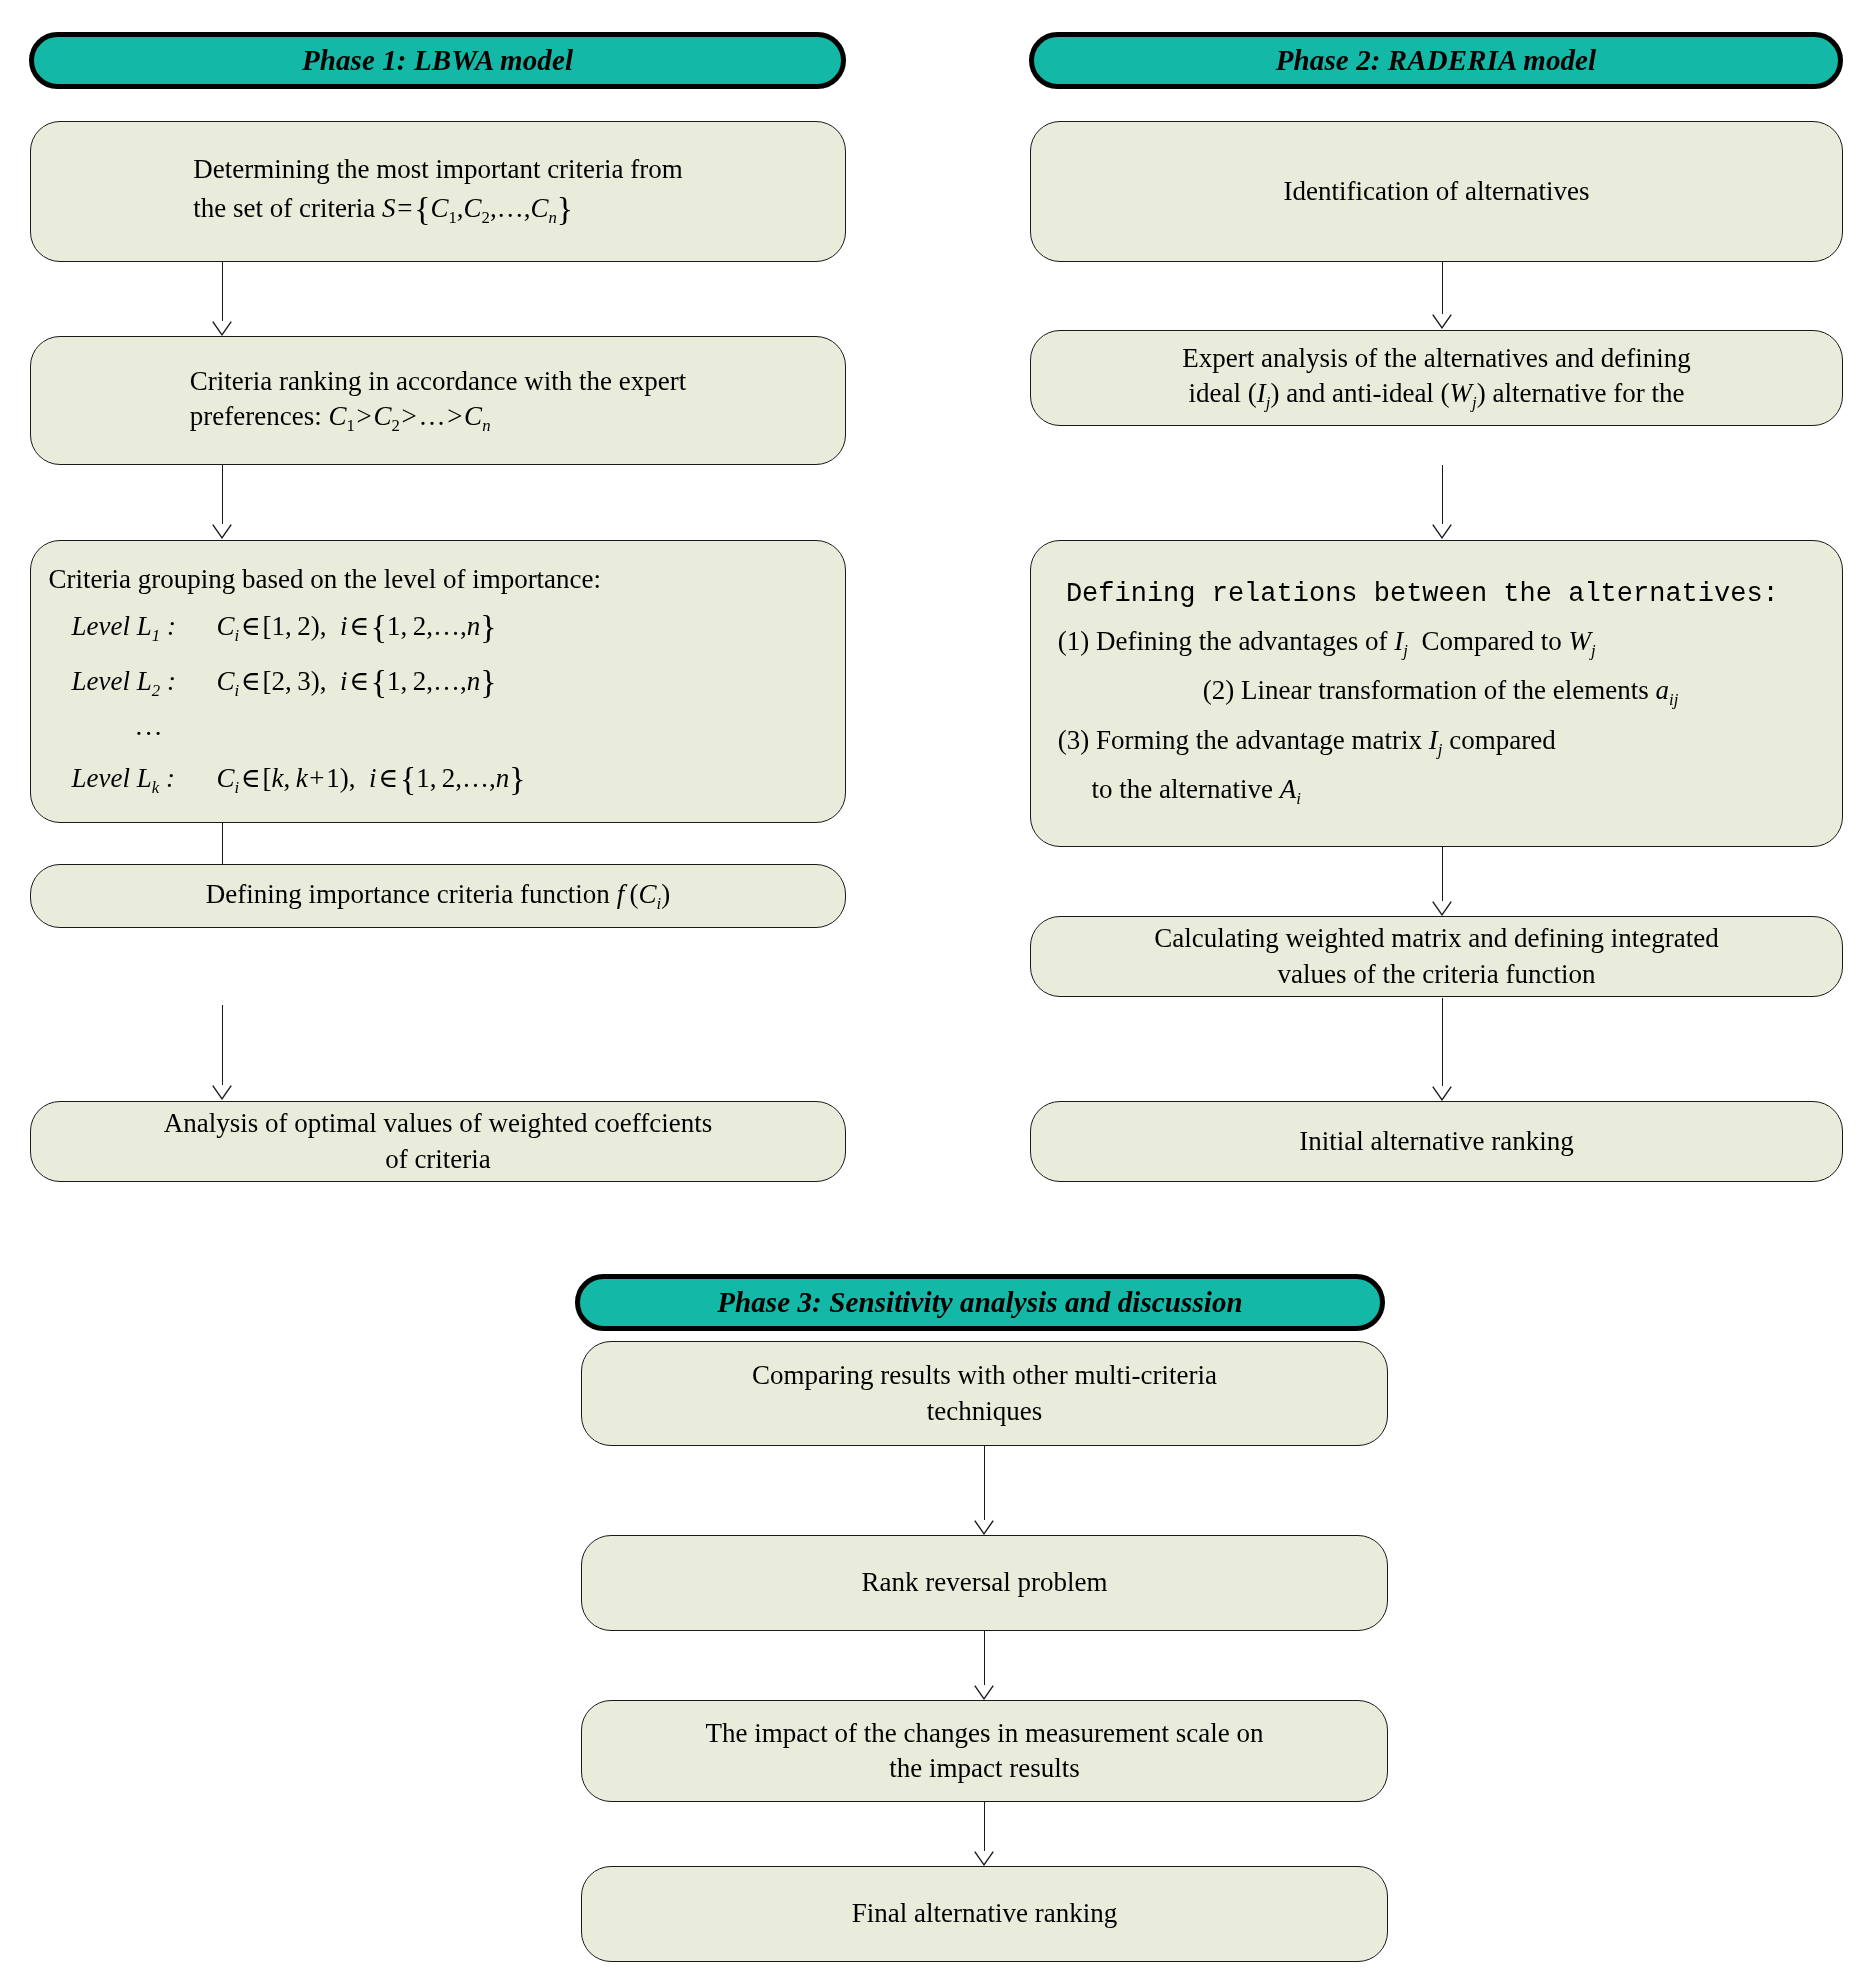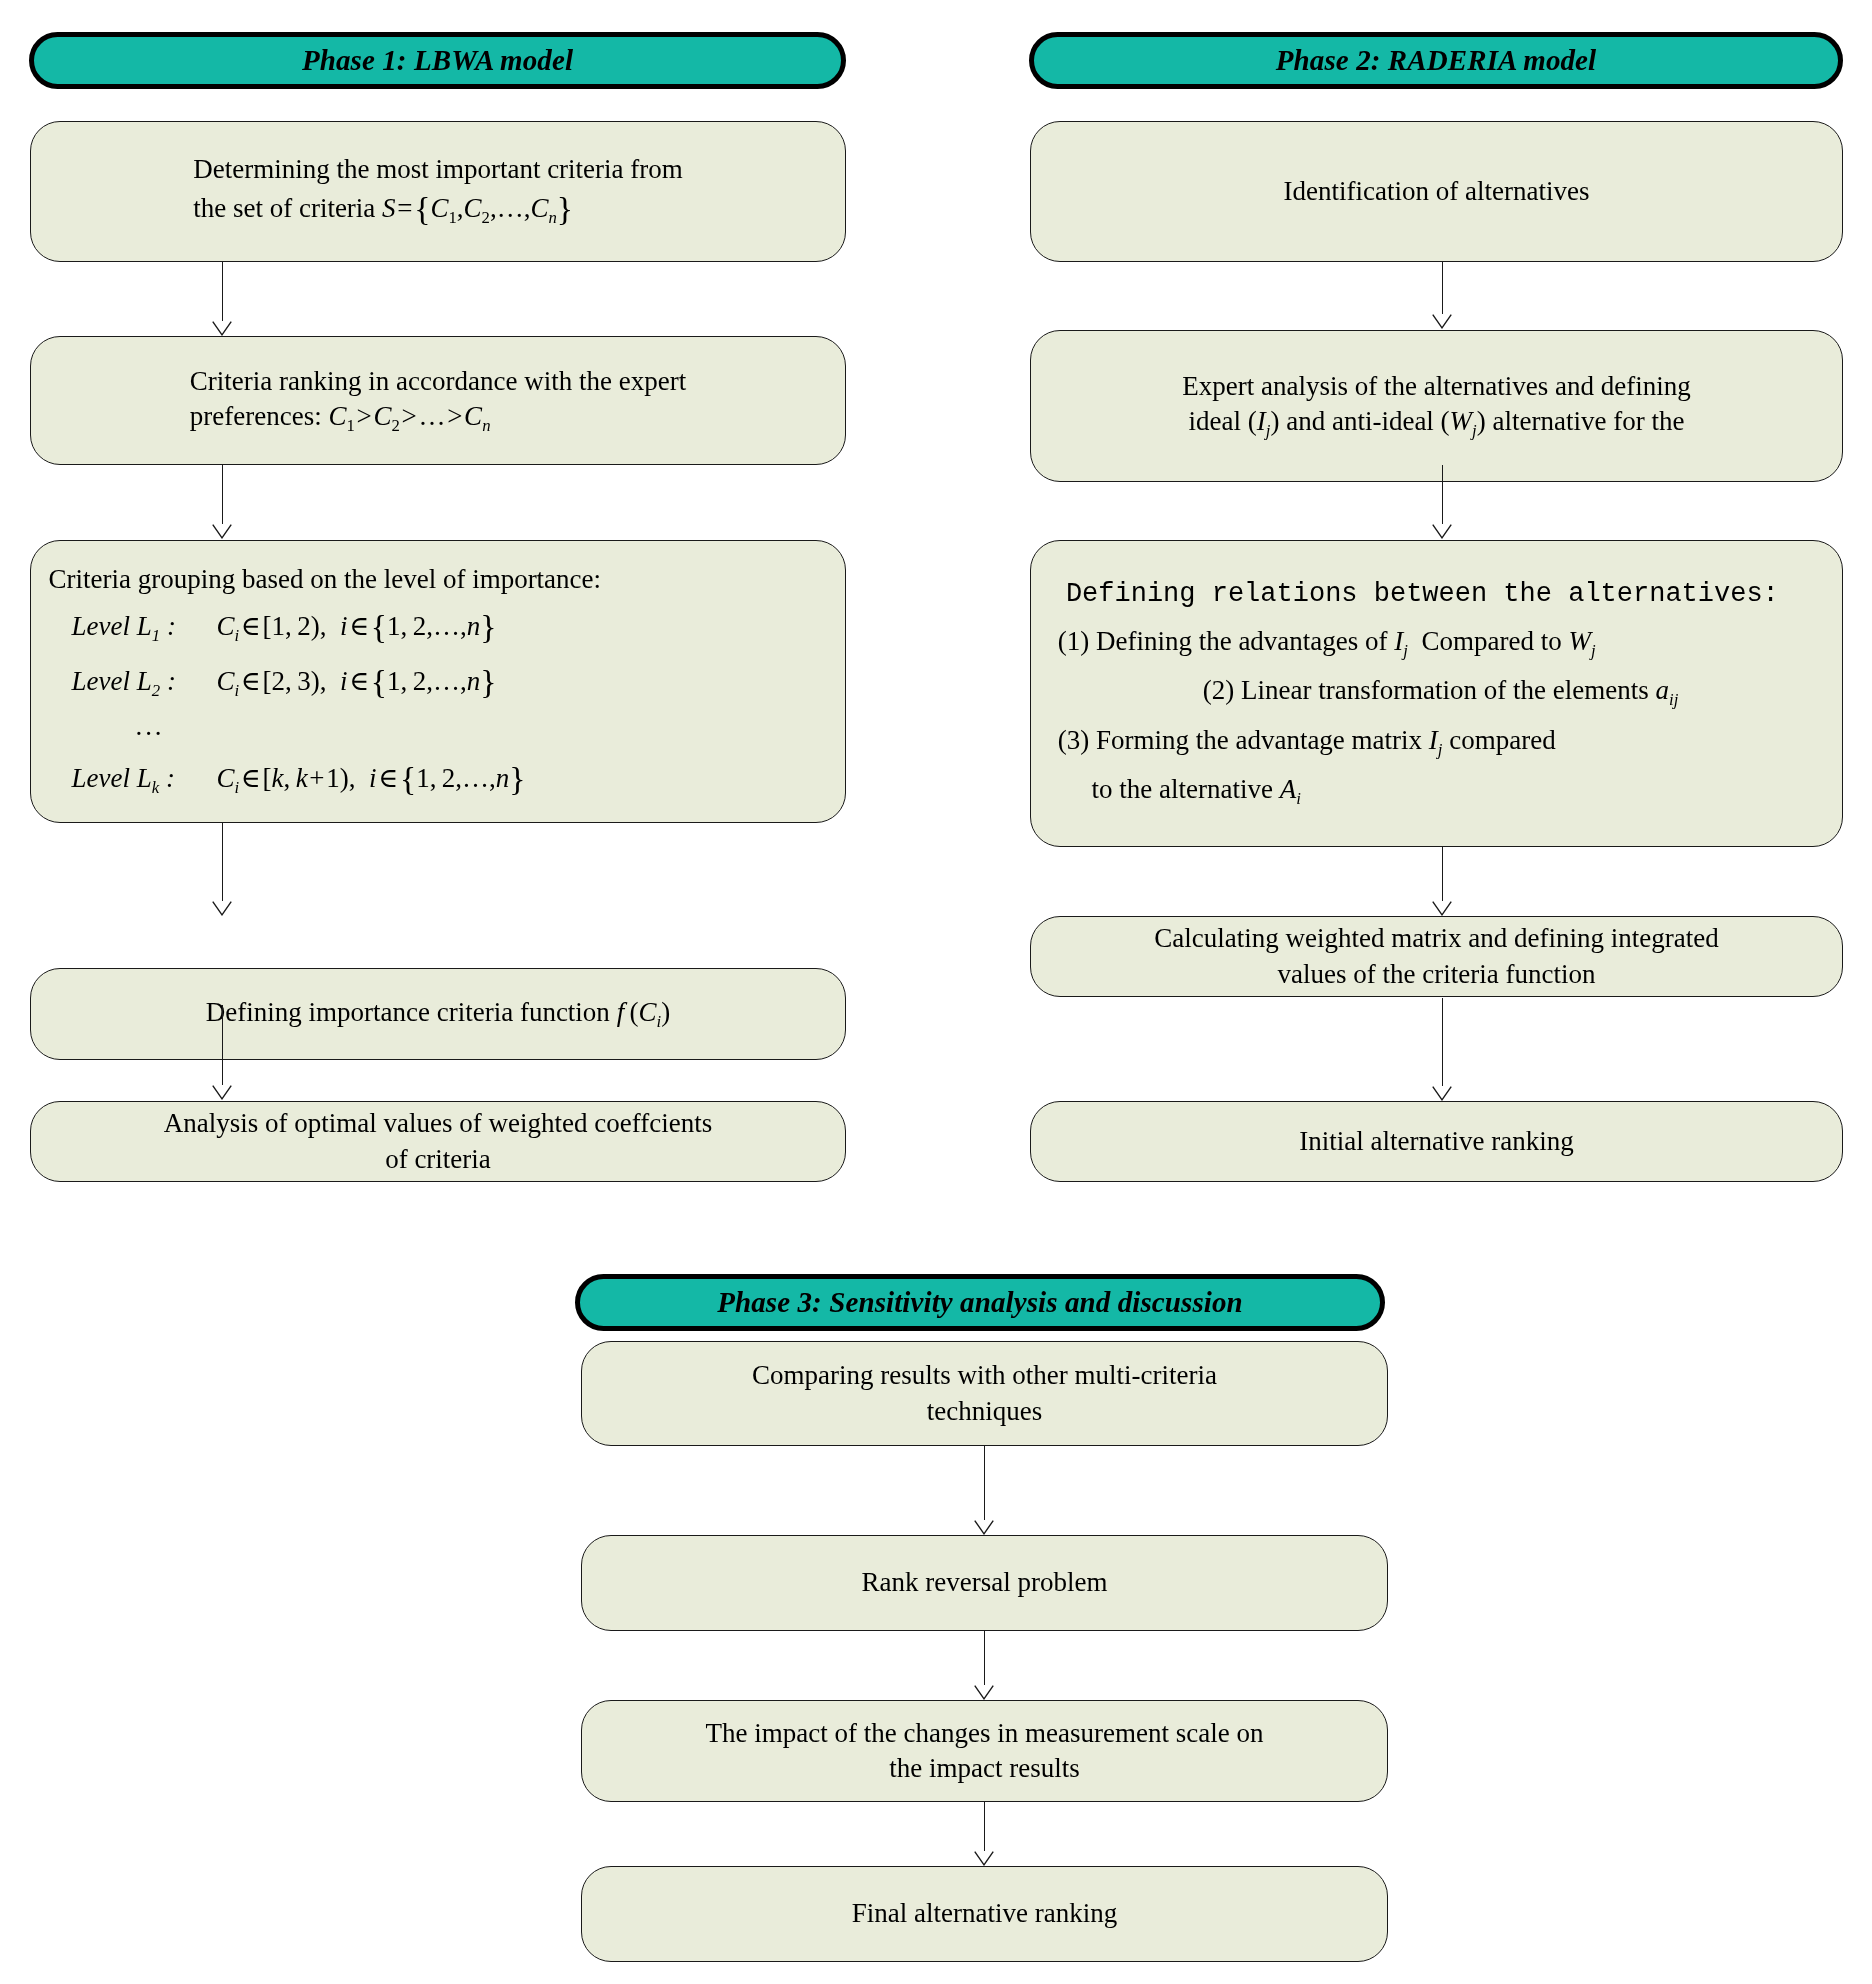--- a/index.html
+++ b/index.html
@@ -151,21 +151,21 @@
 
   <div class="arrow" style="left:222px; top:823px; height:93px;">
     <div class="shaft" style="height:78px;"></div>
     <div class="head" style="top:78px;">
       <svg width="20" height="15" viewBox="0 0 34 26">
           <path d="M1 1 L17 24 L33 1" fill="none" stroke="#1a1a1a" stroke-width="2.4"></path>
         </svg>
     </div>
   </div>
 
-  <div class="proc-box" style="left:30px; top:968px; width:816px; height:92px;">
+  <div class="proc-box" style="left:30px; top:864px; width:816px; height:64px;">
     <div class="pb-label">
       <span class="l-center"><span>Defining importance criteria function </span><i class="v">f</i> (<i class="v">C</i><span class="sub">i</span>)</span>
     </div>
   </div>
 
   <div class="arrow" style="left:222px; top:1005px; height:95px;">
     <div class="shaft" style="height:80px;"></div>
     <div class="head" style="top:80px;">
       <svg width="20" height="15" viewBox="0 0 34 26">
           <path d="M1 1 L17 24 L33 1" fill="none" stroke="#1a1a1a" stroke-width="2.4"></path>
@@ -192,21 +192,21 @@
 
   <div class="arrow" style="left:1442px; top:262px; height:67px;">
     <div class="shaft" style="height:52px;"></div>
     <div class="head" style="top:52px;">
       <svg width="20" height="15" viewBox="0 0 34 26">
           <path d="M1 1 L17 24 L33 1" fill="none" stroke="#1a1a1a" stroke-width="2.4"></path>
         </svg>
     </div>
   </div>
 
-  <div class="proc-box" style="left:1030px; top:330px; width:813px; height:152px;">
+  <div class="proc-box" style="left:1030px; top:330px; width:813px; height:96px;">
     <div class="pb-label">
       <span class="l-center">Expert analysis of the alternatives and defining</span>
       <span class="l-center">ideal (<i class="v">I</i><span class="sub">j</span>) and anti-ideal (<i class="v">W</i><span class="sub">j</span>) alternative for the</span>
     </div>
   </div>
 
   <div class="arrow" style="left:1442px; top:465px; height:74px;">
     <div class="shaft" style="height:59px;"></div>
     <div class="head" style="top:59px;">
       <svg width="20" height="15" viewBox="0 0 34 26">

